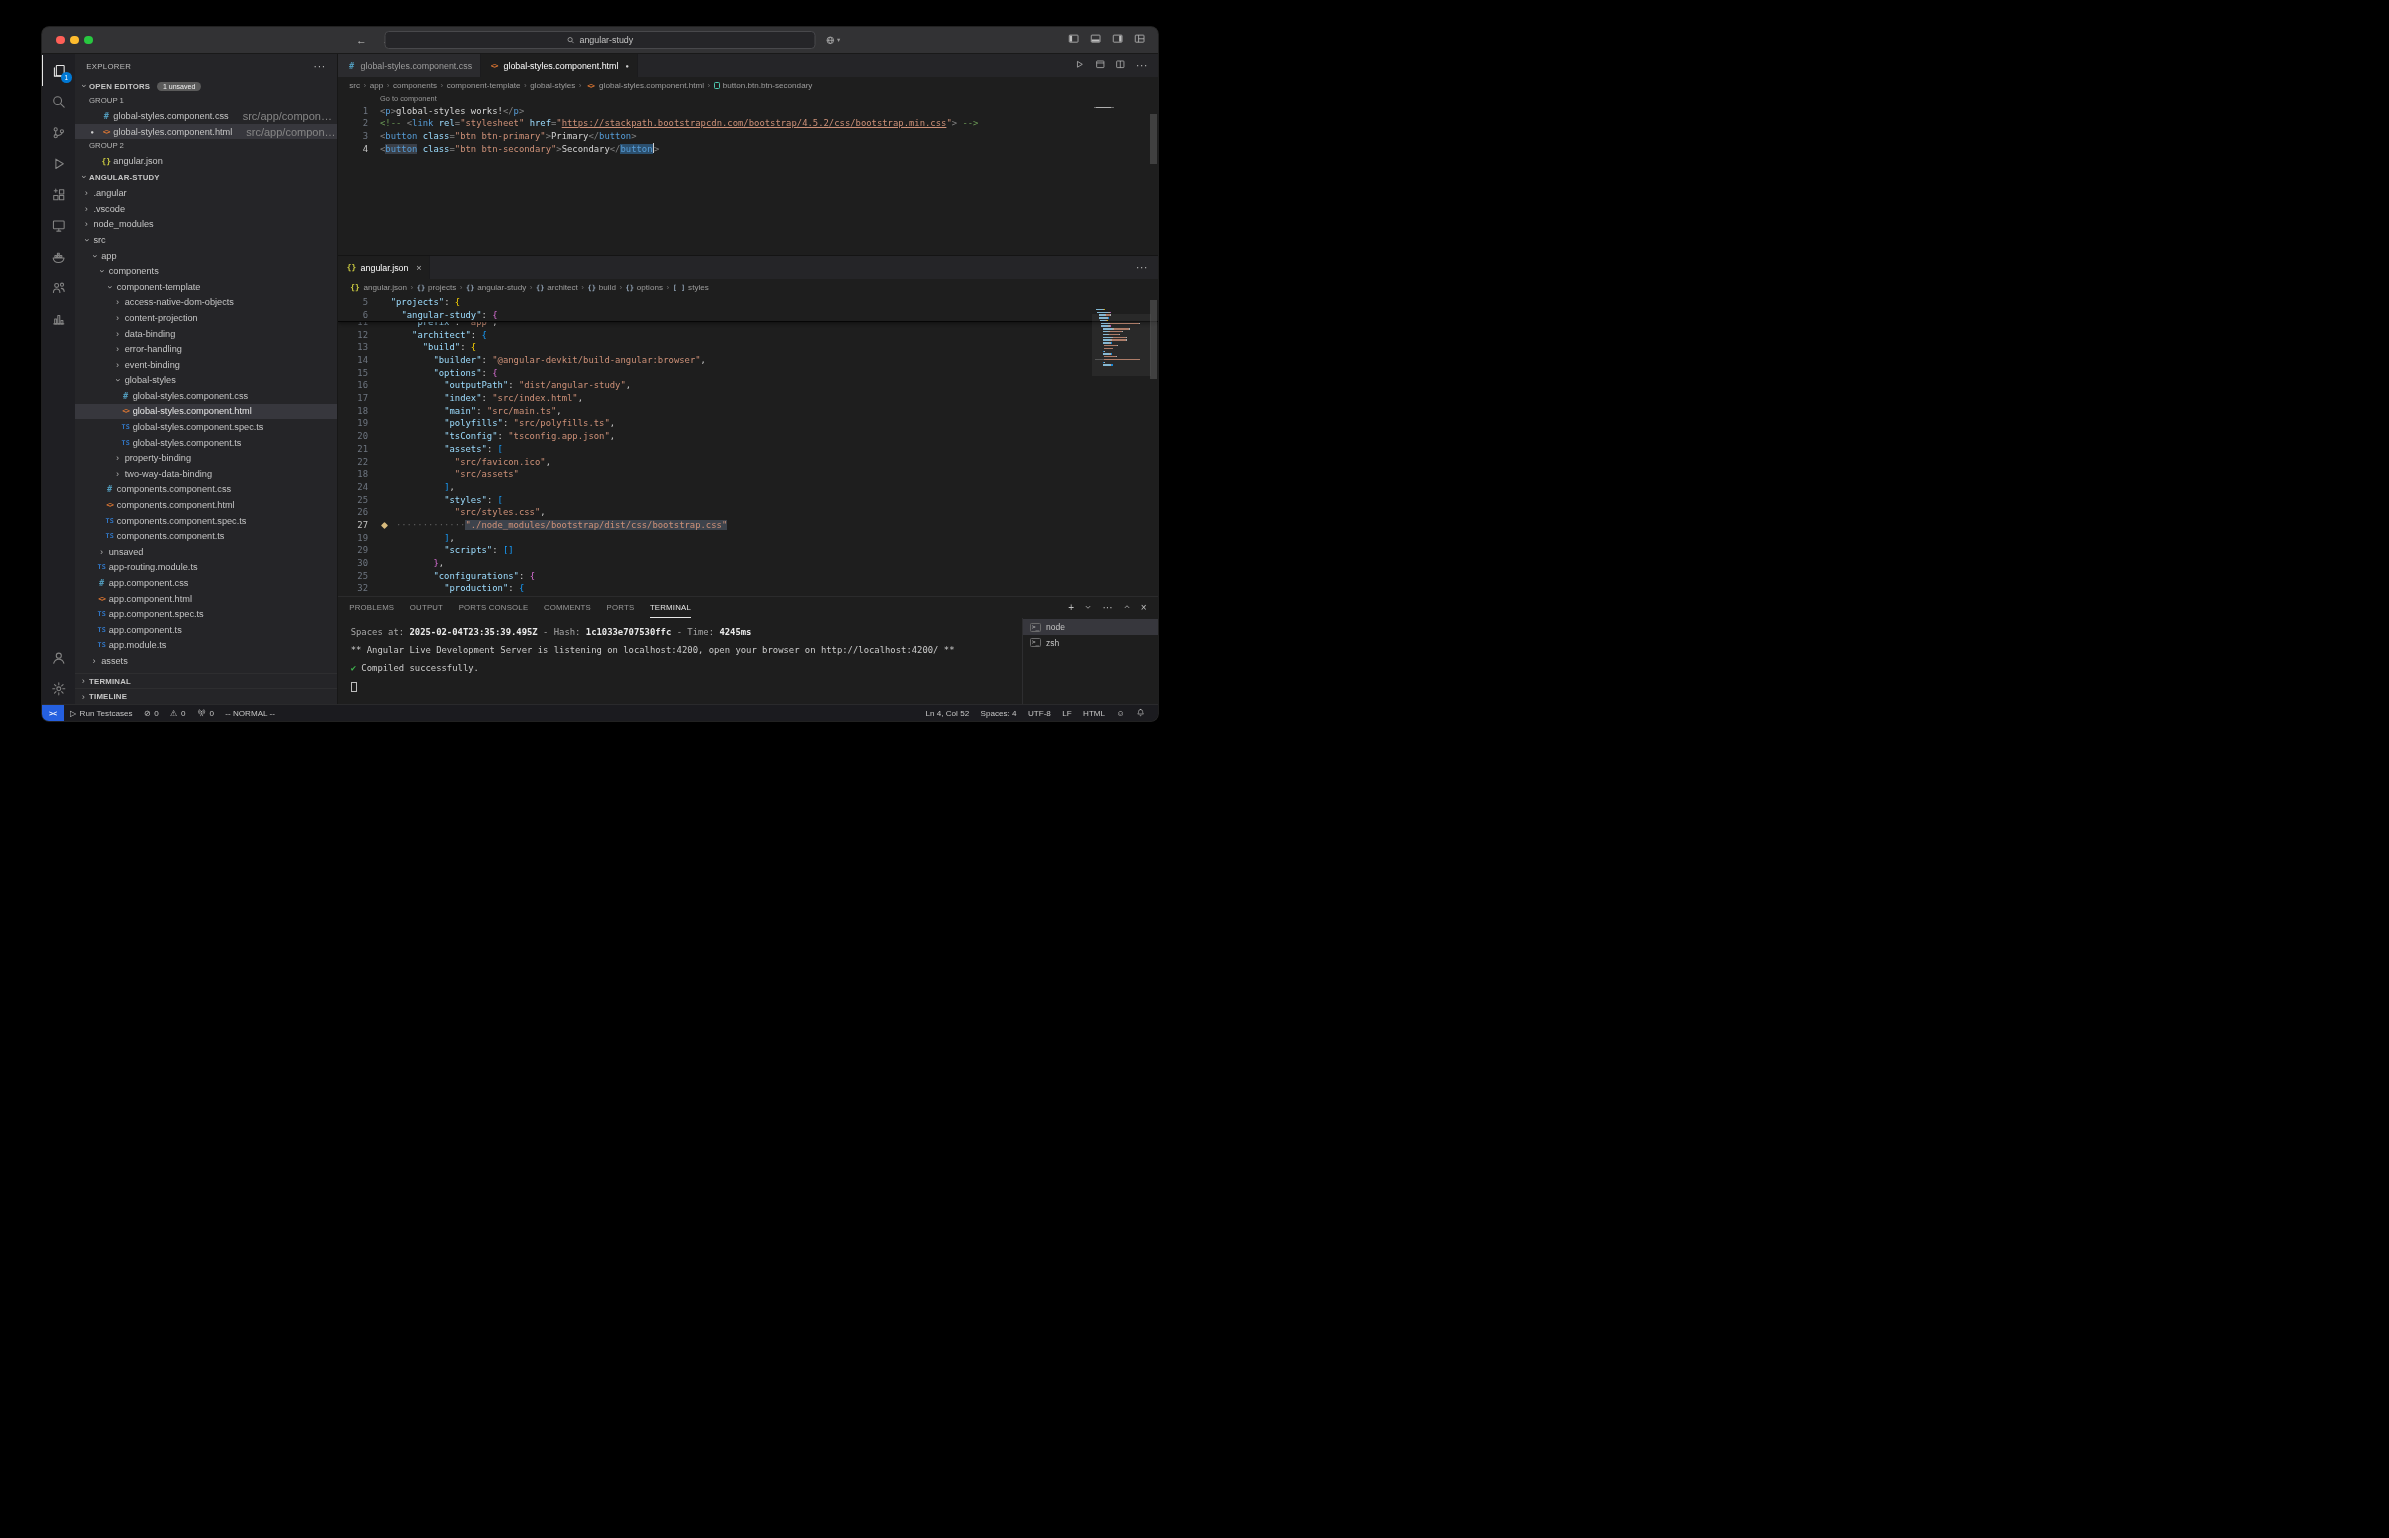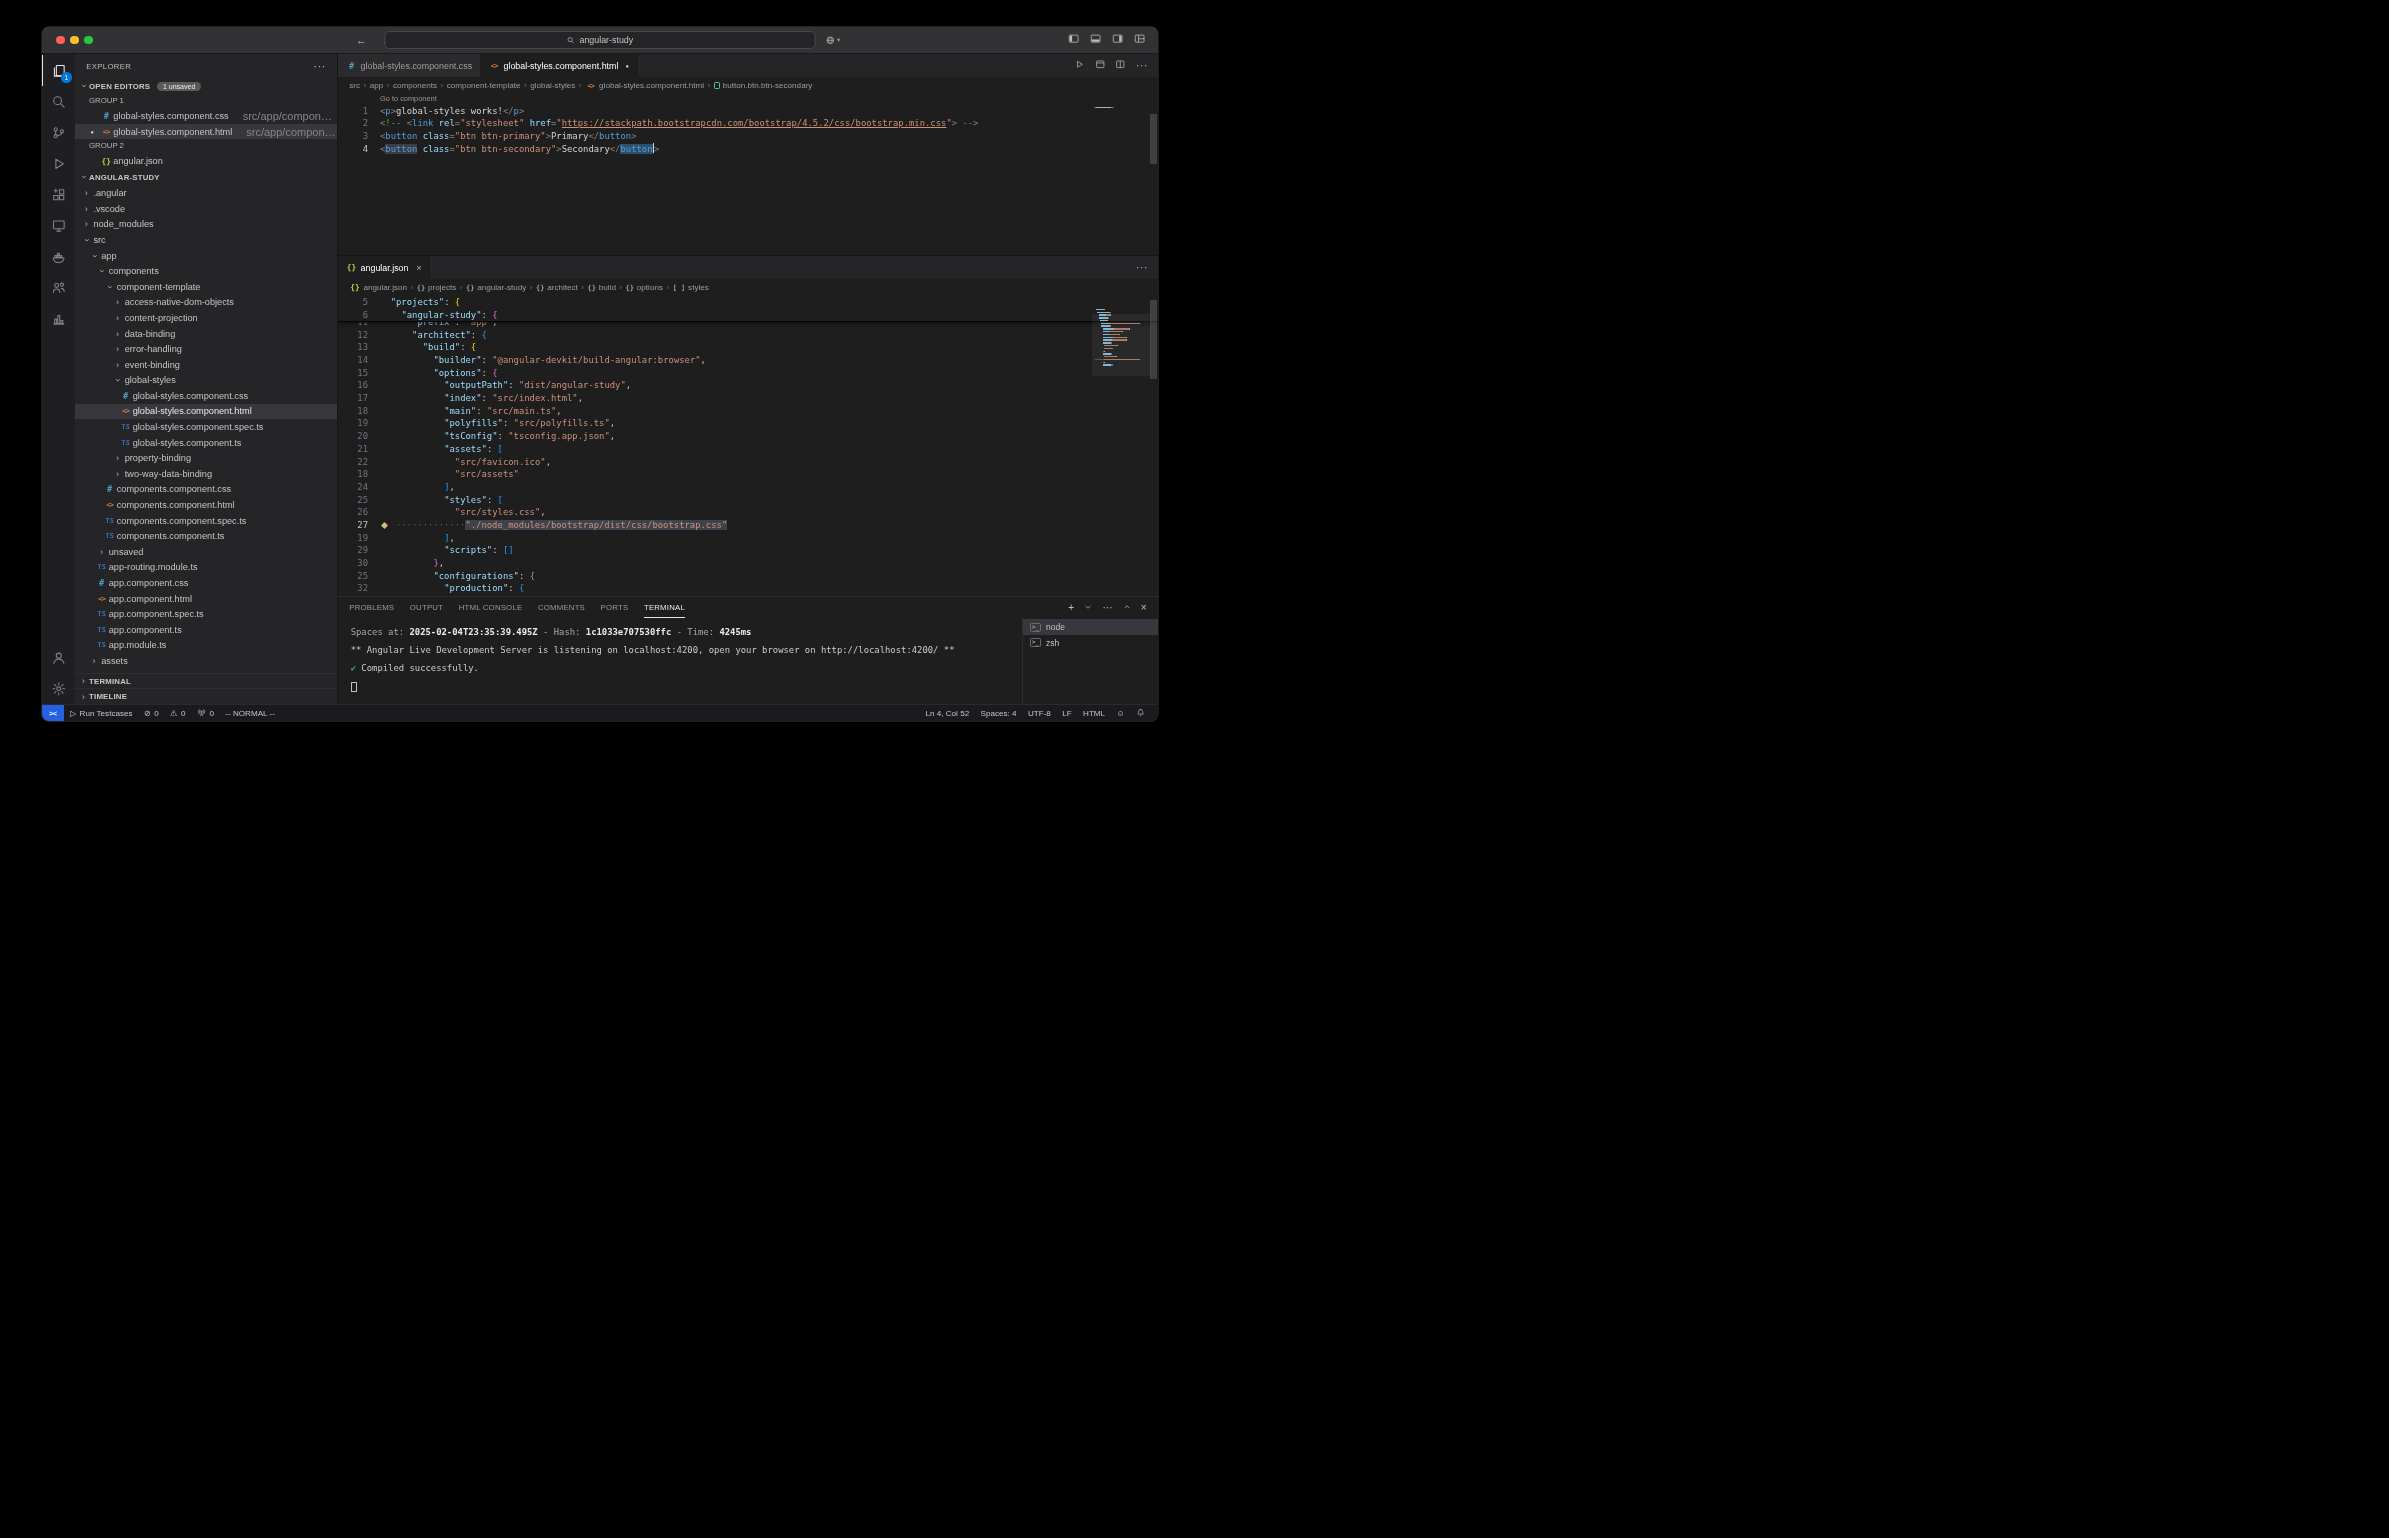--- a/index.html
+++ b/index.html
@@ -622,21 +622,21 @@
             </div>
           <div class="sbv" style="top:4.2px;height:79px"></div>
         </div>
       </div>
 
       <div class="panel">
         <div class="panel-tabs-row">
           <div class="panel-tabs" id="panel-tabs">
               <div class="panel-tab">PROBLEMS</div>
               <div class="panel-tab">OUTPUT</div>
-              <div class="panel-tab">HTML CONSOLE</div>
+              <div class="panel-tab">PORTS CONSOLE</div>
               <div class="panel-tab">COMMENTS</div>
               <div class="panel-tab">PORTS</div>
               <div class="panel-tab active">TERMINAL</div>
             </div>
           <div class="panel-actions" id="panel-actions">
               <span class="txt-ic">+</span>
               <span><svg viewBox="0 0 16 16">
                   <path d="M4.5 6.5L8 10l3.5-3.5"></path>
                 </svg></span>
               <span class="txt-ic">···</span>

